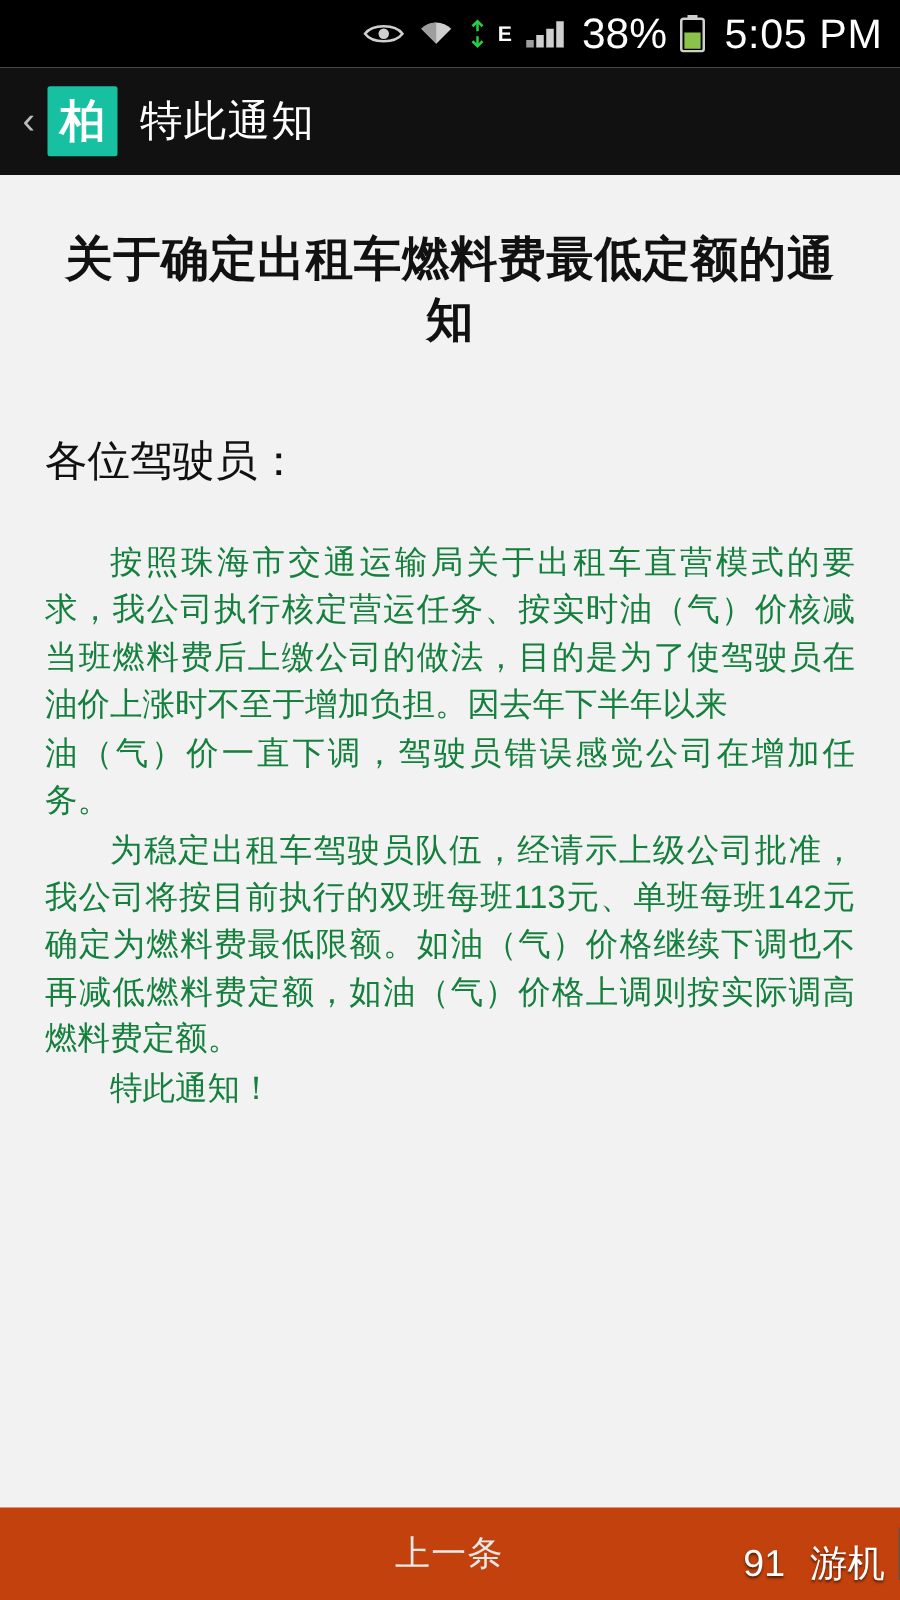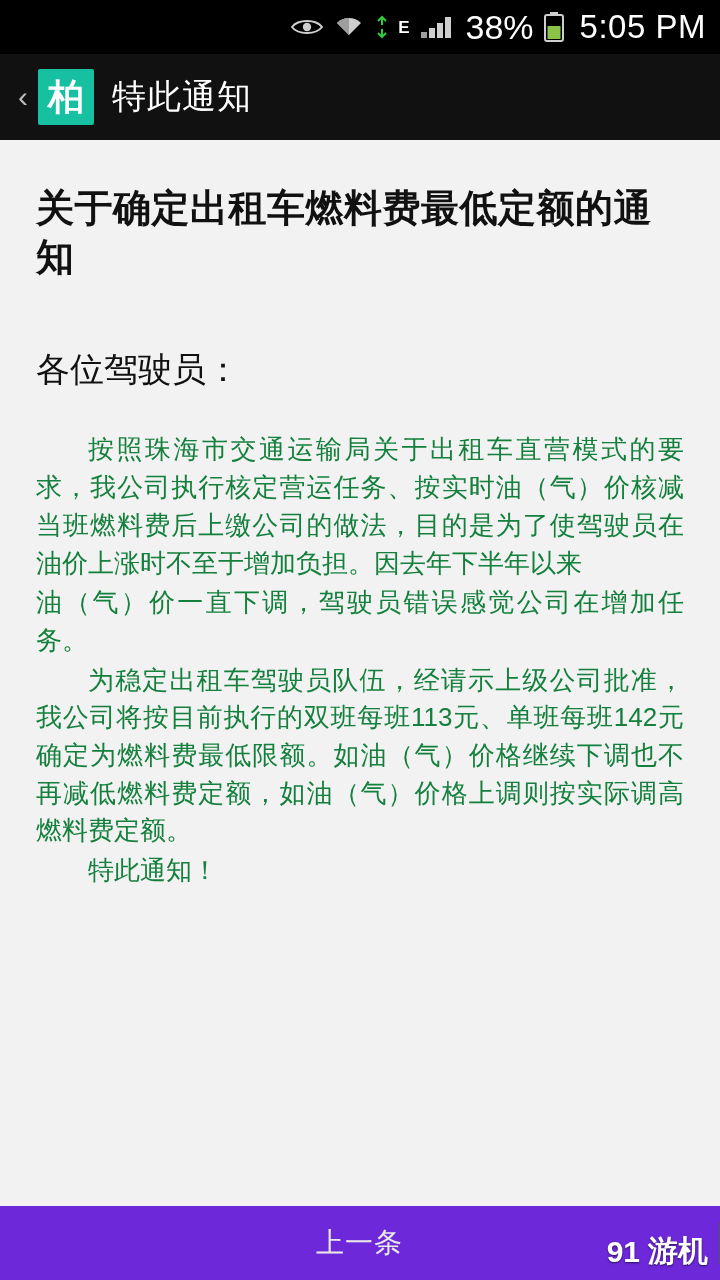--- a/index.html
+++ b/index.html
@@ -49,47 +49,48 @@
 
   
   .content {
     position:absolute; top:140px; left:0; right:0; bottom:74px;
     background:#f2f2f2; padding:44px 36px 10px 36px;
     overflow:hidden;
   }
   .doc-title {
     font-size:38px; font-weight:bold; color:#111; line-height:1.28;
     letter-spacing:0.5px;
+    text-align:center;
   }
   .doc-greeting {
     font-size:34px; color:#111; margin-top:66px; line-height:1.3;
   }
   .doc-para {
     font-size:26px; color:#15803d; line-height:1.45; margin-top:40px;
     text-align:justify; text-justify:inter-ideograph;
   }
   .doc-para.indent { text-indent:2em; }
   .doc-para.tight { margin-top:2px; }
 
   
   .bottombar {
     position:absolute; left:0; right:0; bottom:0; height:74px;
-    background:#6d28d9; display:flex; align-items:stretch;
+    background:#c2410c; display:flex; align-items:stretch;
   }
   .bb-btn {
     flex:1; display:flex; align-items:center; justify-content:center;
     color:#e8e8e8; font-size:28px; letter-spacing:1px;
   }
   .bb-divider { width:1px; background:#555; margin:16px 0; }
 
   
   .watermark {
     position:absolute; right:12px; bottom:8px;
-    display:flex; align-items:center; gap:8px;
-    font-size:30px; font-weight:bold; color:#fff;
+    display:flex; align-items:center; gap:20px;
+    font-size:30px; font-weight:normal; color:#fff;
     text-shadow:0 1px 2px rgba(0,0,0,.6);
   }
   .wm-num { color:#fff; }
   .wm-txt { color:#fff; }
 </style>
 </head>
 <body>
 
 <div id="screen">
 

